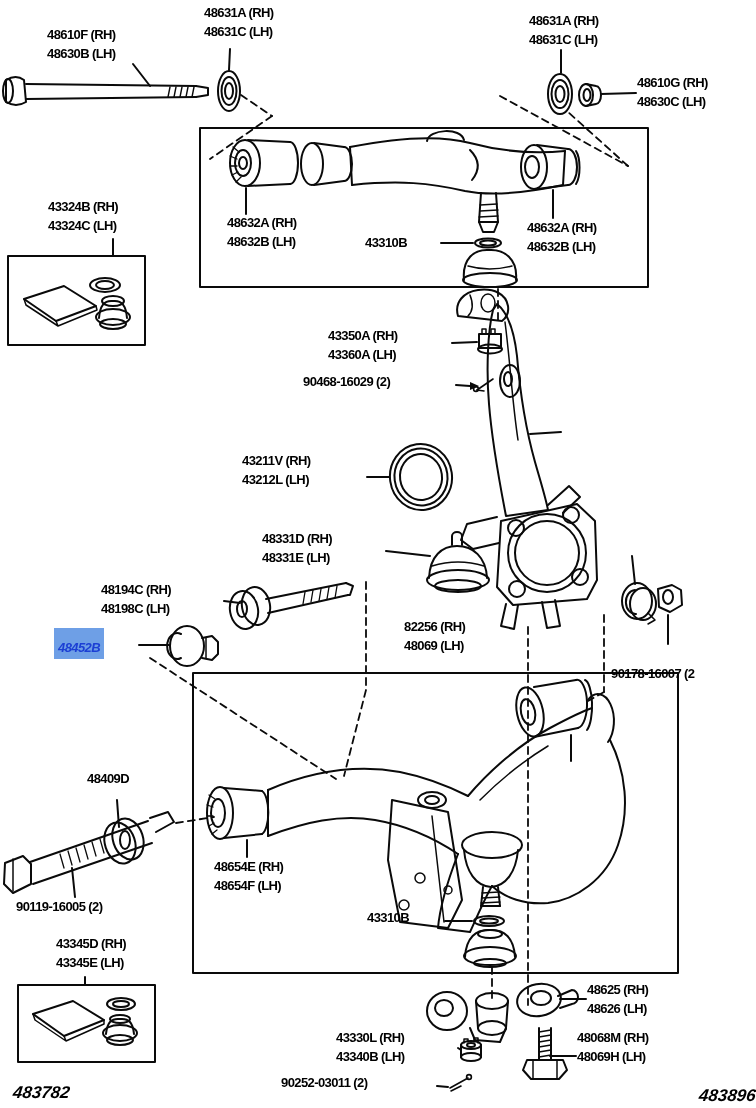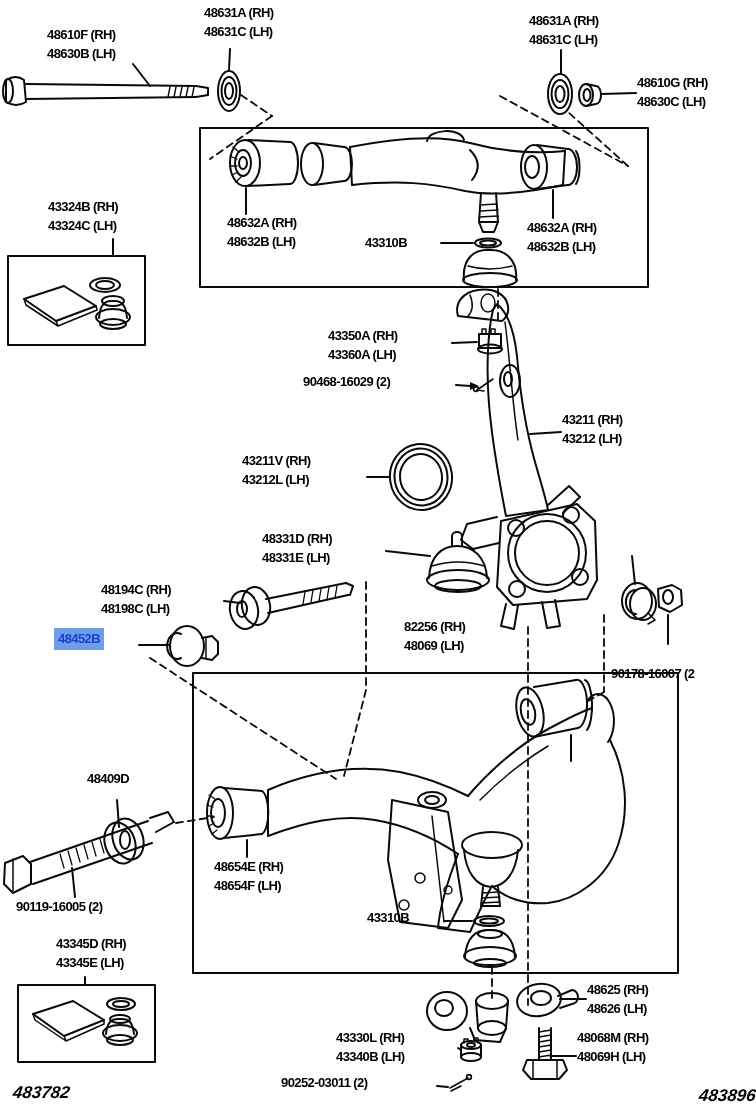--- a/index.html
+++ b/index.html
@@ -2,21 +2,21 @@
 <html><head>
 <meta charset="utf-8">
 <style>
   html,body{margin:0;padding:0;background:#fff;}
   #stage{position:relative;width:756px;height:1108px;background:#fff;overflow:hidden;
          font-family:"Liberation Sans",sans-serif;}
   #art{position:absolute;left:0;top:0;}
   .lbl{position:absolute;font-weight:bold;font-size:13px;line-height:19px;
        letter-spacing:-0.6px;white-space:nowrap;color:#000;z-index:2;}
   .lbl span{display:block;}
-  .hl span{display:inline-block;background:#6e9fe6;color:#1c3fd4;padding:1px 4px 2px 4px;}
+  .hl span{display:inline-block;background:#6e9fe6;color:#1c3fd4;padding:10px 4px 2px 4px;font-style:italic;}
   .code{position:absolute;font-style:italic;font-weight:bold;font-size:17px;
         transform:skewX(-8deg);color:#000;z-index:2;}
 </style>
 </head>
 <body>
 
 <div id="stage">
 
 <svg id="art" width="756" height="1108" viewBox="0 0 756 1108" fill="none" stroke="#0a0a0a" stroke-width="2" stroke-linecap="round" stroke-linejoin="round">
 
@@ -421,24 +421,20 @@
       <span>48632A (RH)</span>
       <span>48632B (LH)</span>
     </div>
   <div class="lbl" style="left:328px;top:326px">
       <span>43350A (RH)</span>
       <span>43360A (LH)</span>
     </div>
   <div class="lbl" style="left:303px;top:372px">
       <span>90468-16029 (2)</span>
     </div>
-  <div class="lbl" style="left:562px;top:410px">
-      <span>43211 (RH)</span>
-      <span>43212 (LH)</span>
-    </div>
   <div class="lbl" style="left:242px;top:451px">
       <span>43211V (RH)</span>
       <span>43212L (LH)</span>
     </div>
   <div class="lbl" style="left:262px;top:529px">
       <span>48331D (RH)</span>
       <span>48331E (LH)</span>
     </div>
   <div class="lbl" style="left:101px;top:580px">
       <span>48194C (RH)</span>

